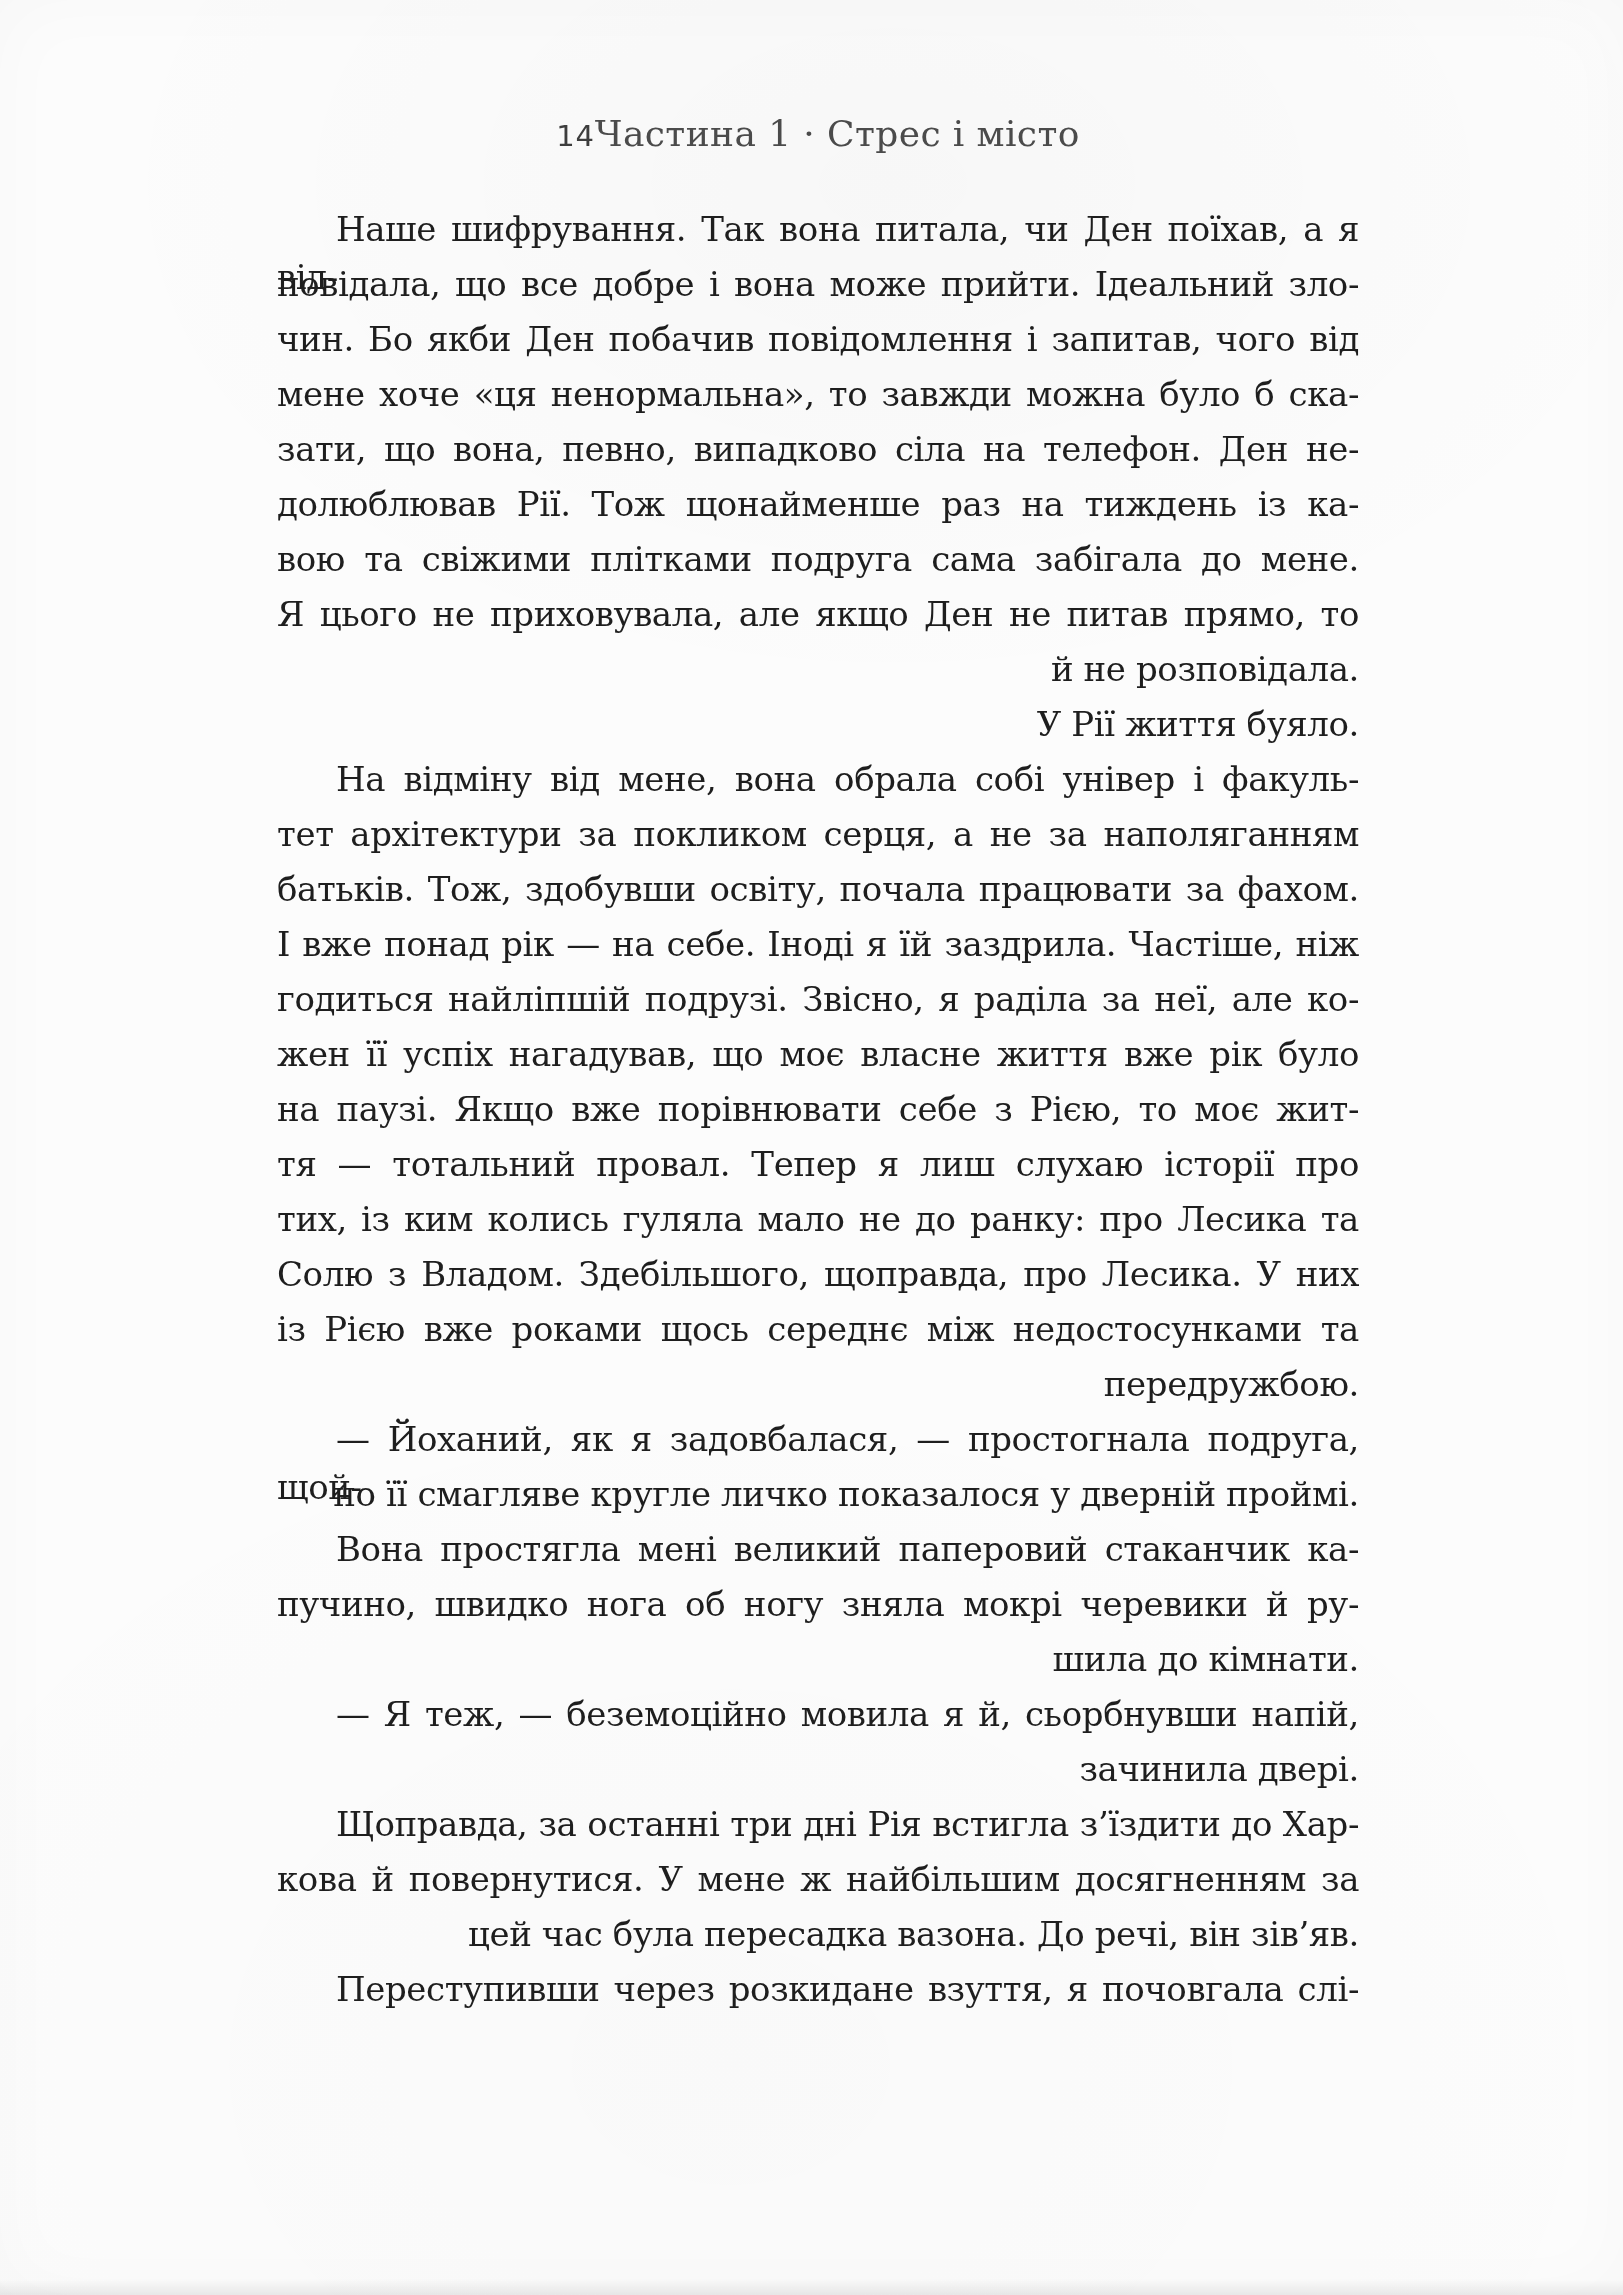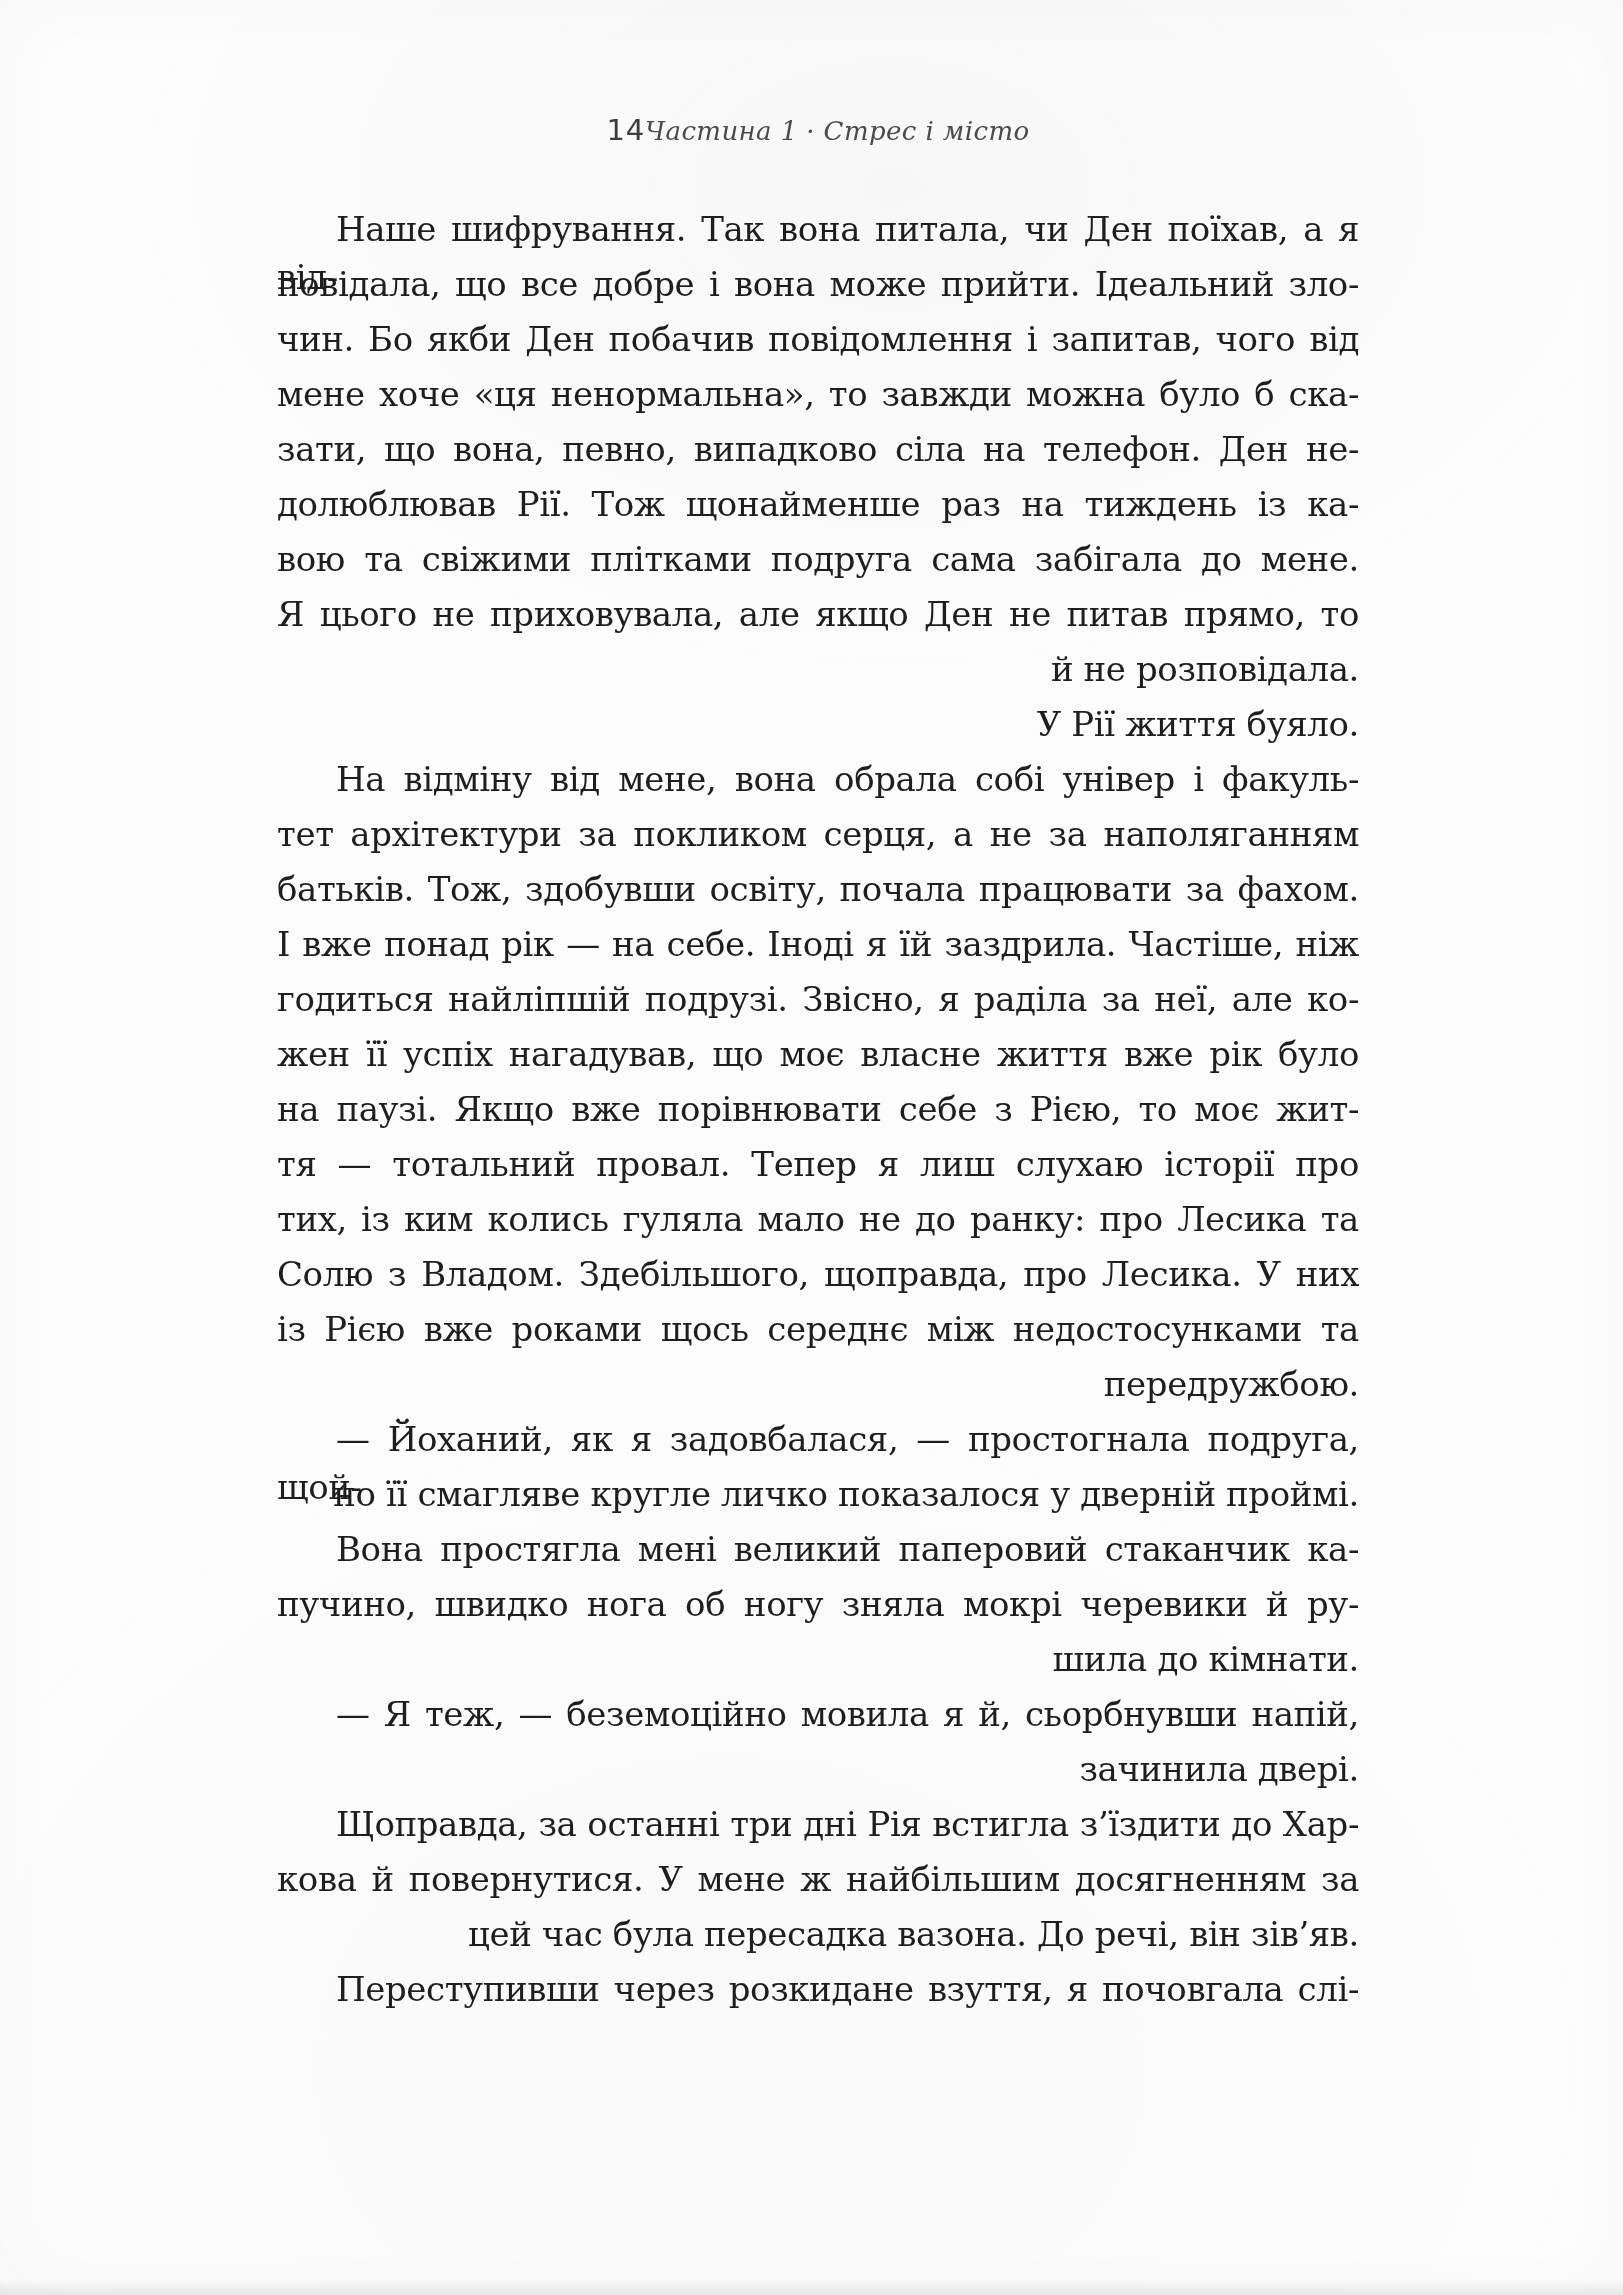--- a/index.html
+++ b/index.html
@@ -42,22 +42,21 @@
     align-items: baseline;
   }
   .page-number {
     font-family: "DejaVu Sans", "Liberation Sans", sans-serif;
     font-size: 29px;
     letter-spacing: 0.8px;
     color: #3d3d3d;
   }
   .running-head {
     font-family: "DejaVu Serif", "Liberation Serif", serif;
-    font-style: italic;
-    font-size: 26px;
+    font-size: 36px;
     color: #4b4b4b;
     letter-spacing: 0.4px;
   }
 
   .page-body {
     position: absolute;
     top: 205px;
     left: 277px;
     width: 1082px;
     font-size: 34px;

